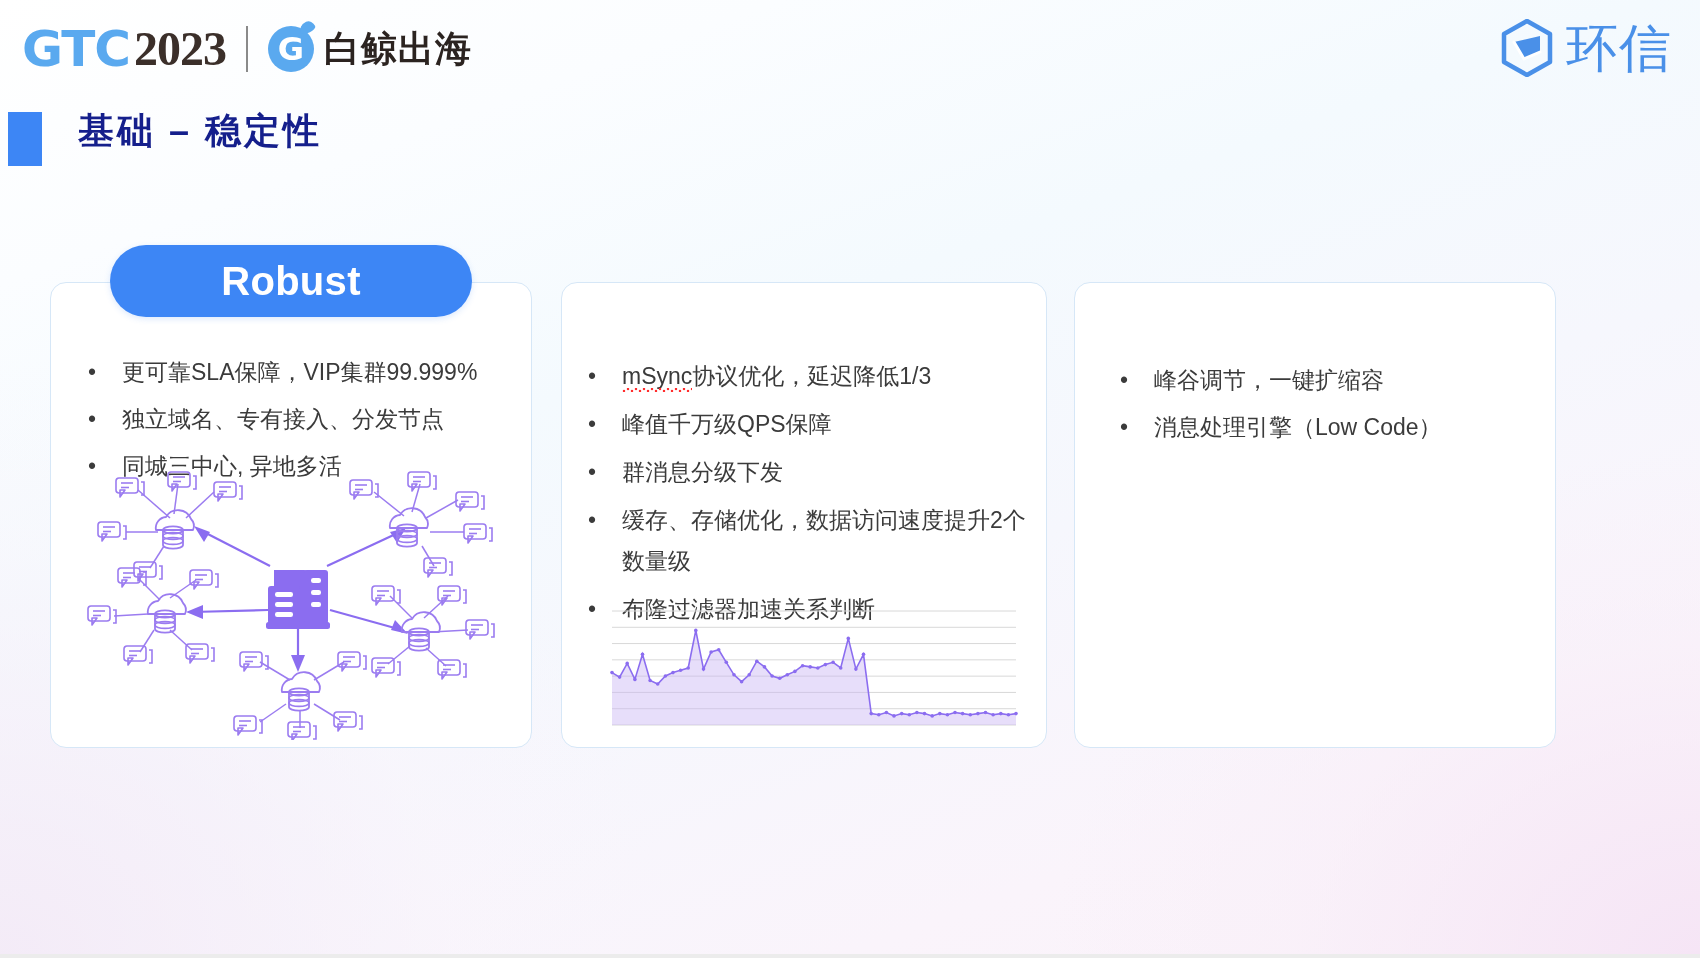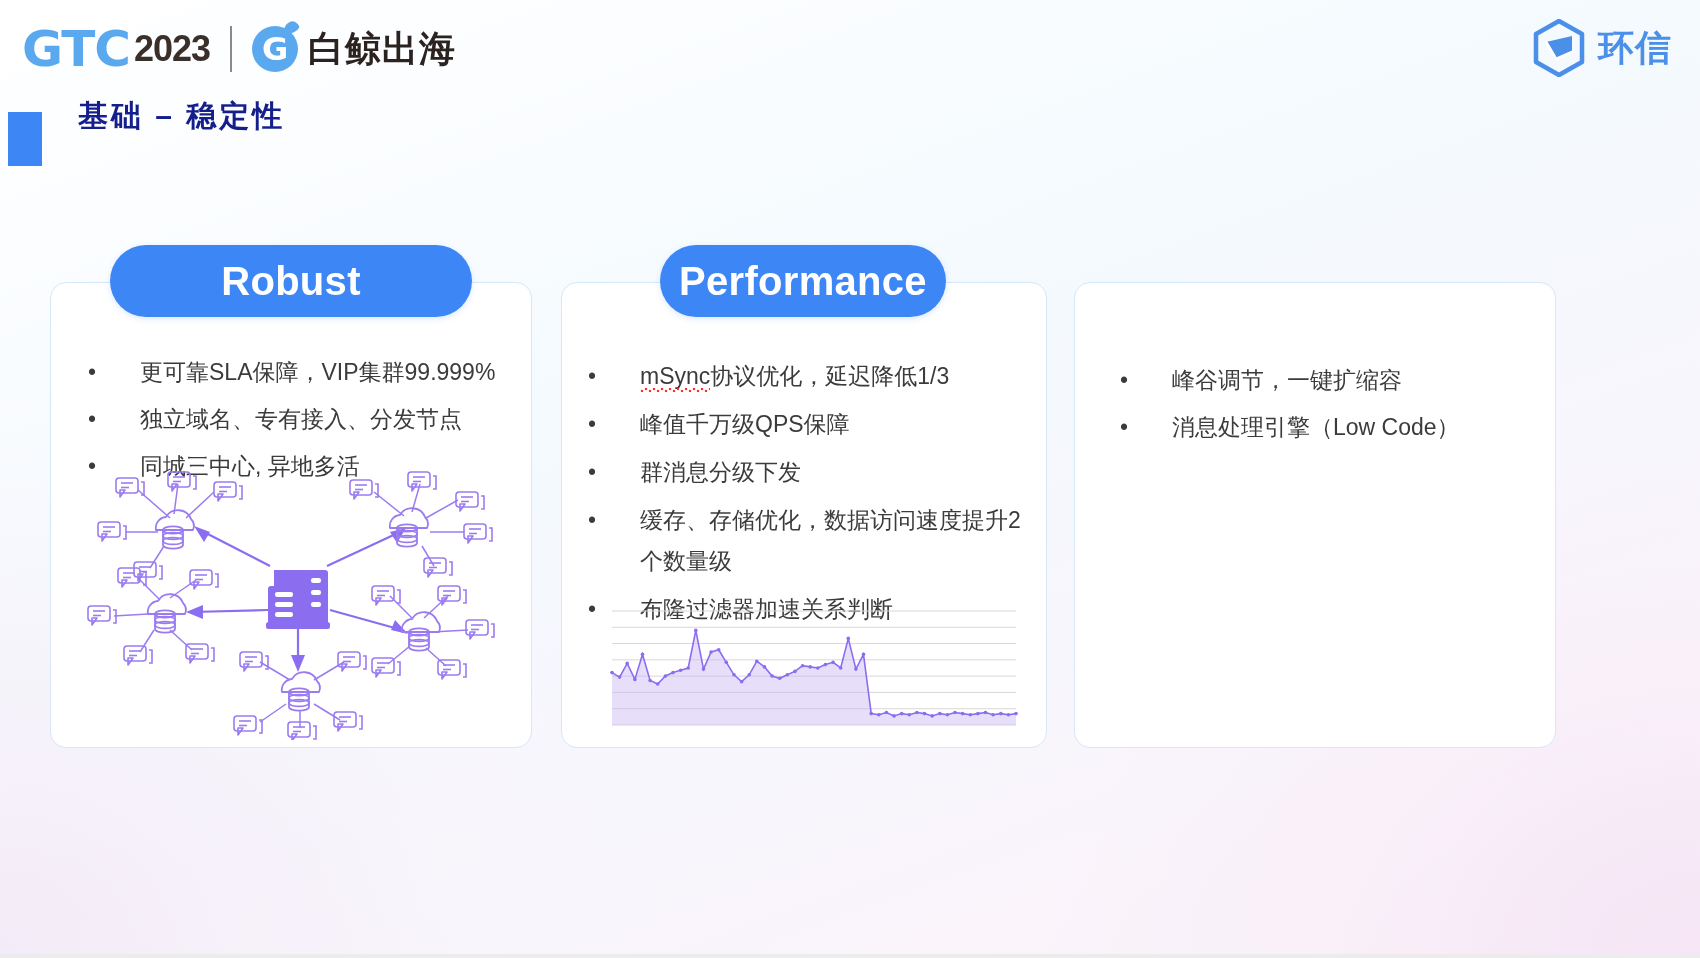--- a/index.html
+++ b/index.html
@@ -24,22 +24,22 @@
   }
 
   
   .gtc-logo { position:absolute; left:22px; top:18px; display:flex; align-items:center; height:62px; }
   .gtc-text {
     font-family:"DejaVu Sans",sans-serif;
     font-size:50px; font-weight:bold; letter-spacing:-1px;
     color:#5aa9ef; line-height:1;
   }
   .gtc-year {
-    font-family:Liberation Sans, sans-serif;
-    font-size:36px; font-weight:bold; color:#3b2f2a; letter-spacing:-1px;
+    font-family:Liberation Serif, serif;
+    font-size:48px; font-weight:bold; color:#3b2f2a; letter-spacing:-1px;
     margin-left:4px; line-height:1;
   }
   .gtc-divider { width:2px; height:46px; background:#8a8a8a; margin:0 20px; }
   .bw-mark {
     width:46px; height:46px; border-radius:50%; background:#5aa9ef;
     position:relative; margin-right:10px; flex:none;
   }
   .bw-mark:before{
     content:"G"; position:absolute; left:0; top:0; width:46px; height:46px;
     display:flex; align-items:center; justify-content:center;
@@ -52,27 +52,27 @@
     border-radius:60% 40% 50% 50% / 70% 70% 30% 30%;
     transform:rotate(-25deg);
   }
   .bw-text {
     font-size:36px; font-weight:bold; color:#2b2320; letter-spacing:1px;
     line-height:1;
   }
 
   .hx-logo { position:absolute; right:28px; top:18px; display:flex; align-items:center; height:60px; }
   .hx-hex { width:54px; height:58px; margin-right:12px; flex:none; }
-  .hx-text { font-size:36px; font-weight:bold; color:#4a90e8; letter-spacing:1px; line-height:1; }
+  .hx-text { font-size:52px; font-weight:normal; color:#4a90e8; letter-spacing:1px; line-height:1; }
 
   
   .title-bar { position:absolute; left:8px; top:112px; width:34px; height:54px; background:#3d86f5; }
   .page-title {
-    position:absolute; left:78px; top:96px;
-    font-size:30px; font-weight:bold; color:#151f8c; letter-spacing:3px;
+    position:absolute; left:78px; top:108px;
+    font-size:36px; font-weight:bold; color:#151f8c; letter-spacing:3px;
     line-height:1.3;
     text-align:right;
   }
 
   
   .card {
     position:absolute; background:#ffffff;
     border:1.5px solid #d6e7f7; border-radius:16px;
   }
   #card1 { left:50px;   top:282px; width:482px; height:466px; }
@@ -96,21 +96,21 @@
 
   .bullets li {
     display:flex; align-items:flex-start;
     font-size:23px; color:#3b3b3b; line-height:1.82;
     margin-bottom:5px;
   }
   #b2 li { margin-bottom:6px; }
   .bullets .dot {
     flex:none; width:34px; color:#3b3b3b; font-size:23px; line-height:1.82;
   }
-  .bullets .txt { flex:1;margin-left:18px; }
+  .bullets .txt { flex:1; }
   .spell { border-bottom:0; position:relative; }
   .spell:after {
     content:""; position:absolute; left:0; right:0; bottom:-3px; height:4px;
     background-image:
       radial-gradient(circle at 2px 3px, #ff2d2d 1.4px, rgba(0,0,0,0) 1.6px),
       radial-gradient(circle at 6px 1px, #ff2d2d 1.4px, rgba(0,0,0,0) 1.6px);
     background-size:8px 4px; background-repeat:repeat-x;
   }
 
   
@@ -326,21 +326,20 @@
         <rect x="193" y="132" width="18" height="5" rx="2.2"></rect>
         <rect x="193" y="142" width="18" height="5" rx="2.2"></rect>
         <rect x="229" y="108" width="10" height="5" rx="2.2"></rect>
         <rect x="229" y="120" width="10" height="5" rx="2.2"></rect>
         <rect x="229" y="132" width="10" height="5" rx="2.2"></rect>
       </g>
     </g>
   </svg>
 
   <div class="card" id="card2"></div>
-  <div class="pill" id="pill2">Performance</div>
   <ul class="bullets" id="b2">
     <li>
       <span class="dot">•</span>
       <span class="txt"><span class="spell">mSync</span><span id="b2rest">协议优化，延迟降低1/3</span></span>
     </li>
     <li>
       <span class="dot">•</span>
       <span class="txt">峰值千万级QPS保障</span>
     </li>
     <li>

